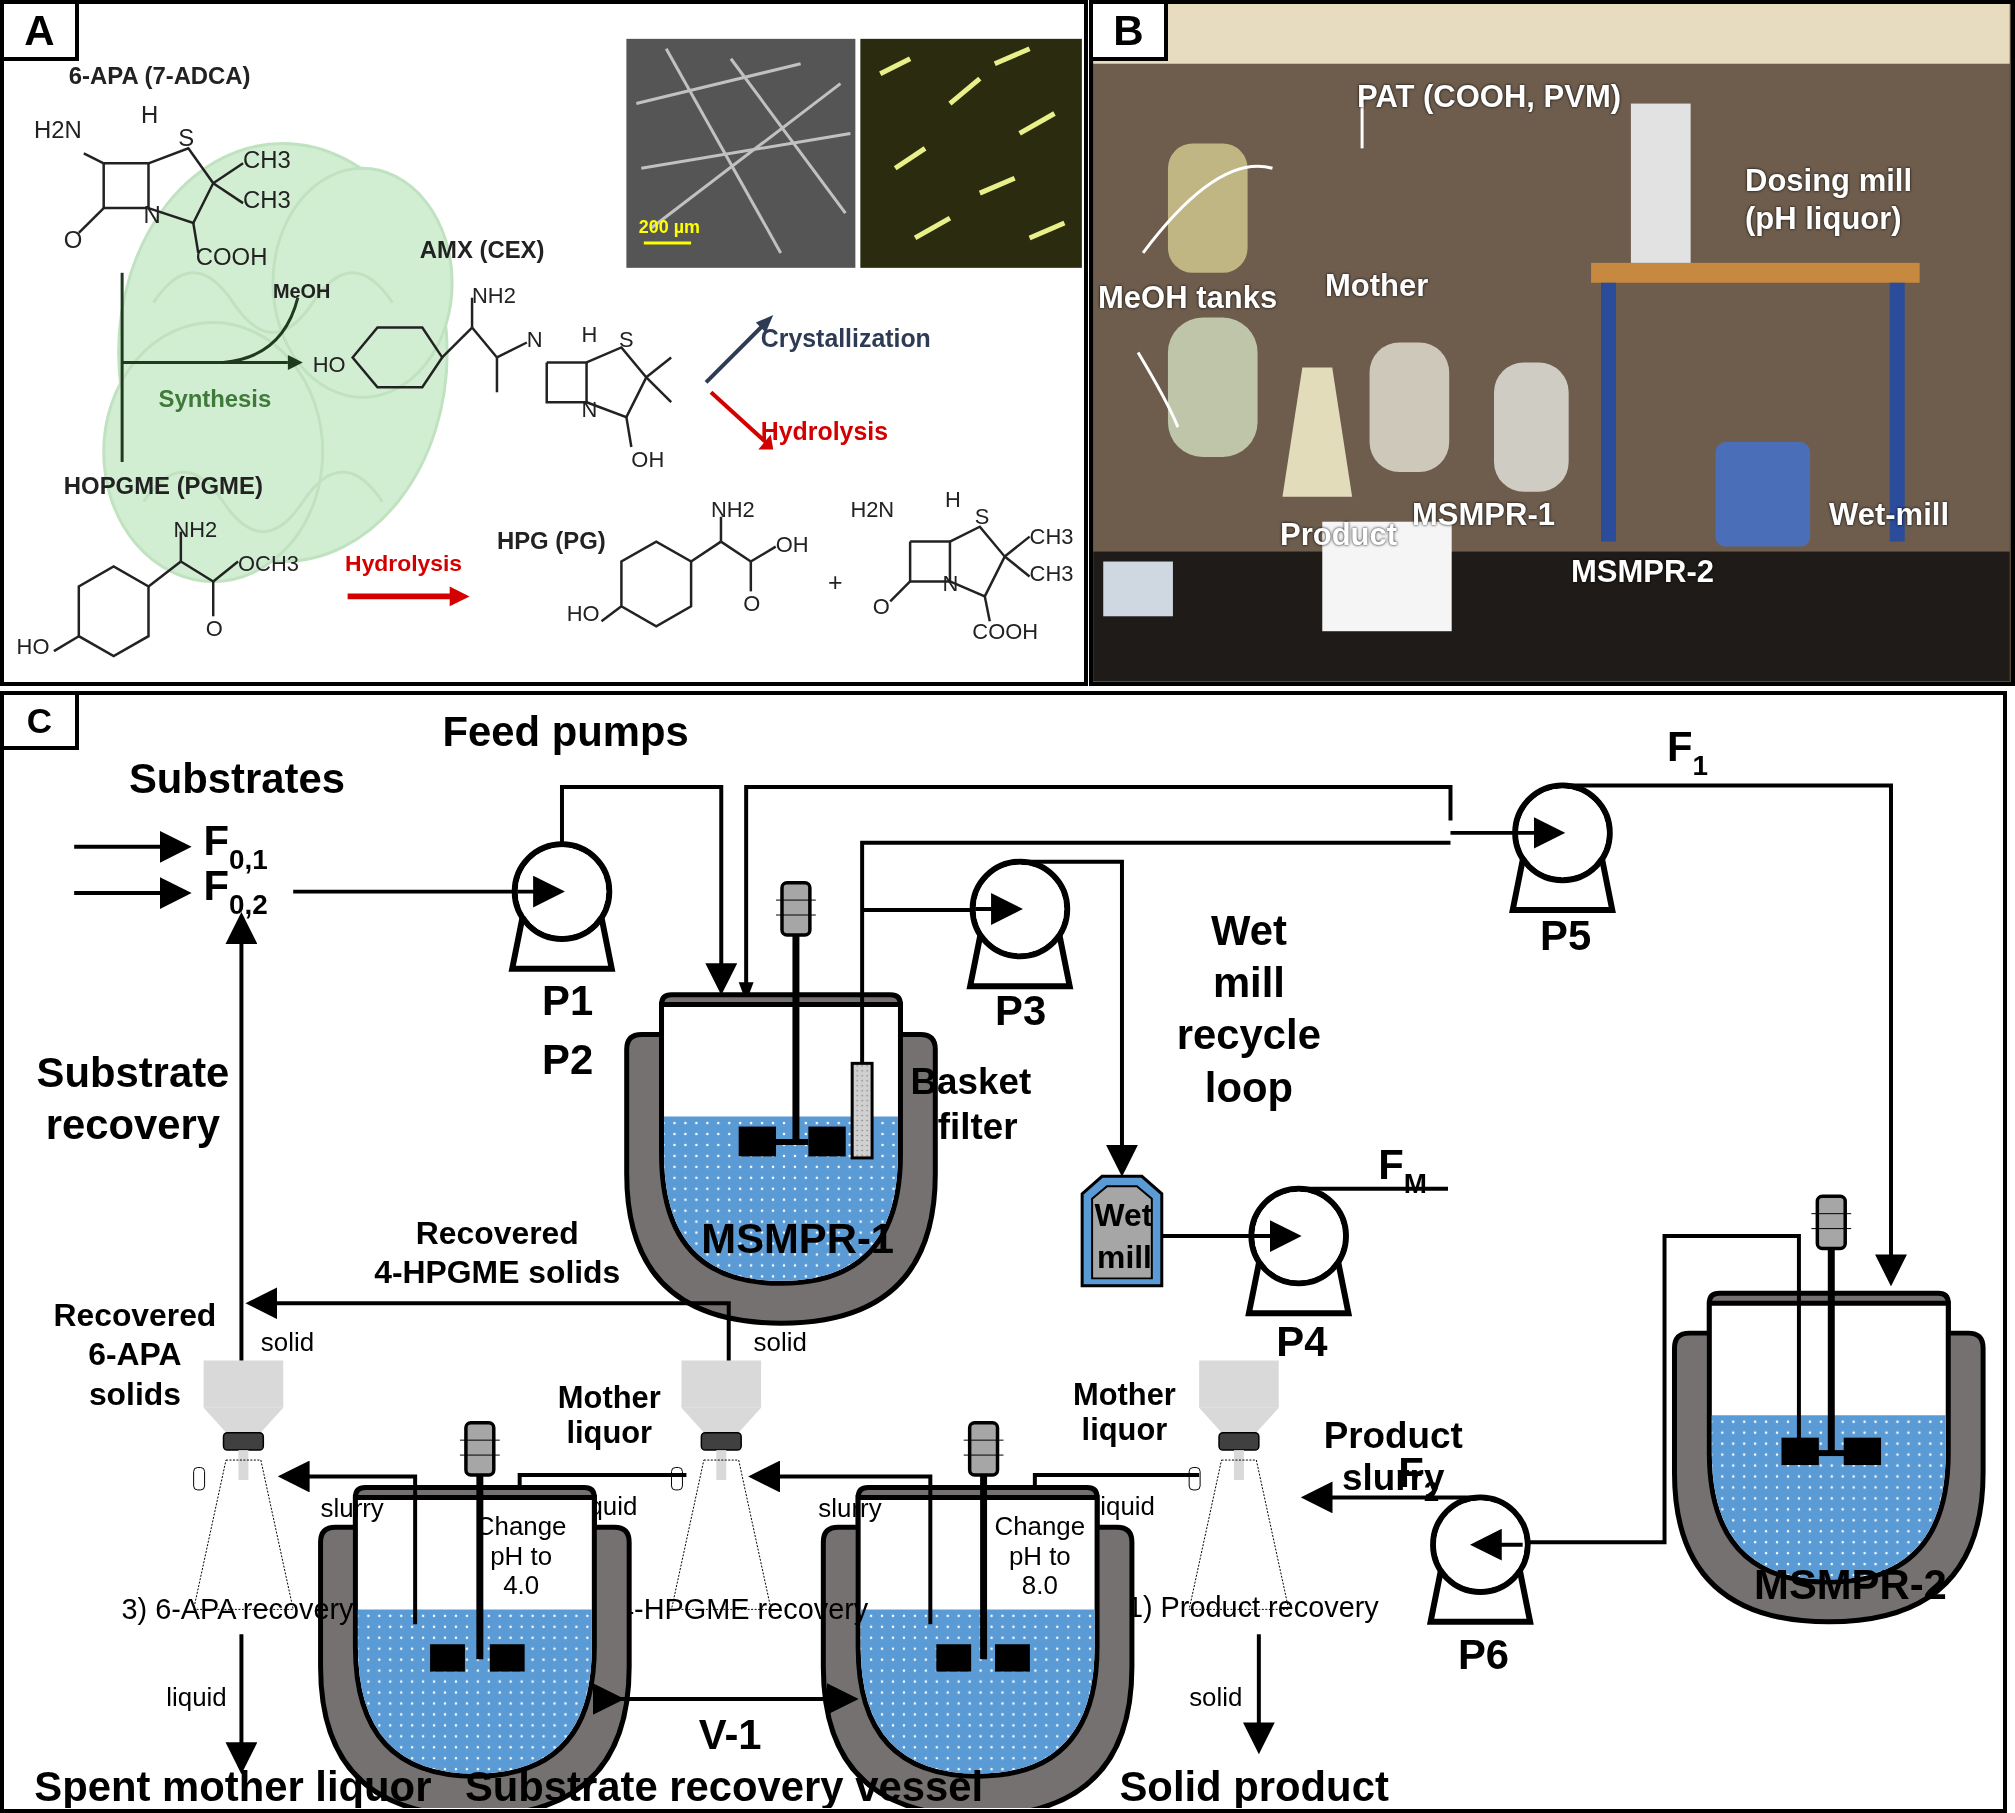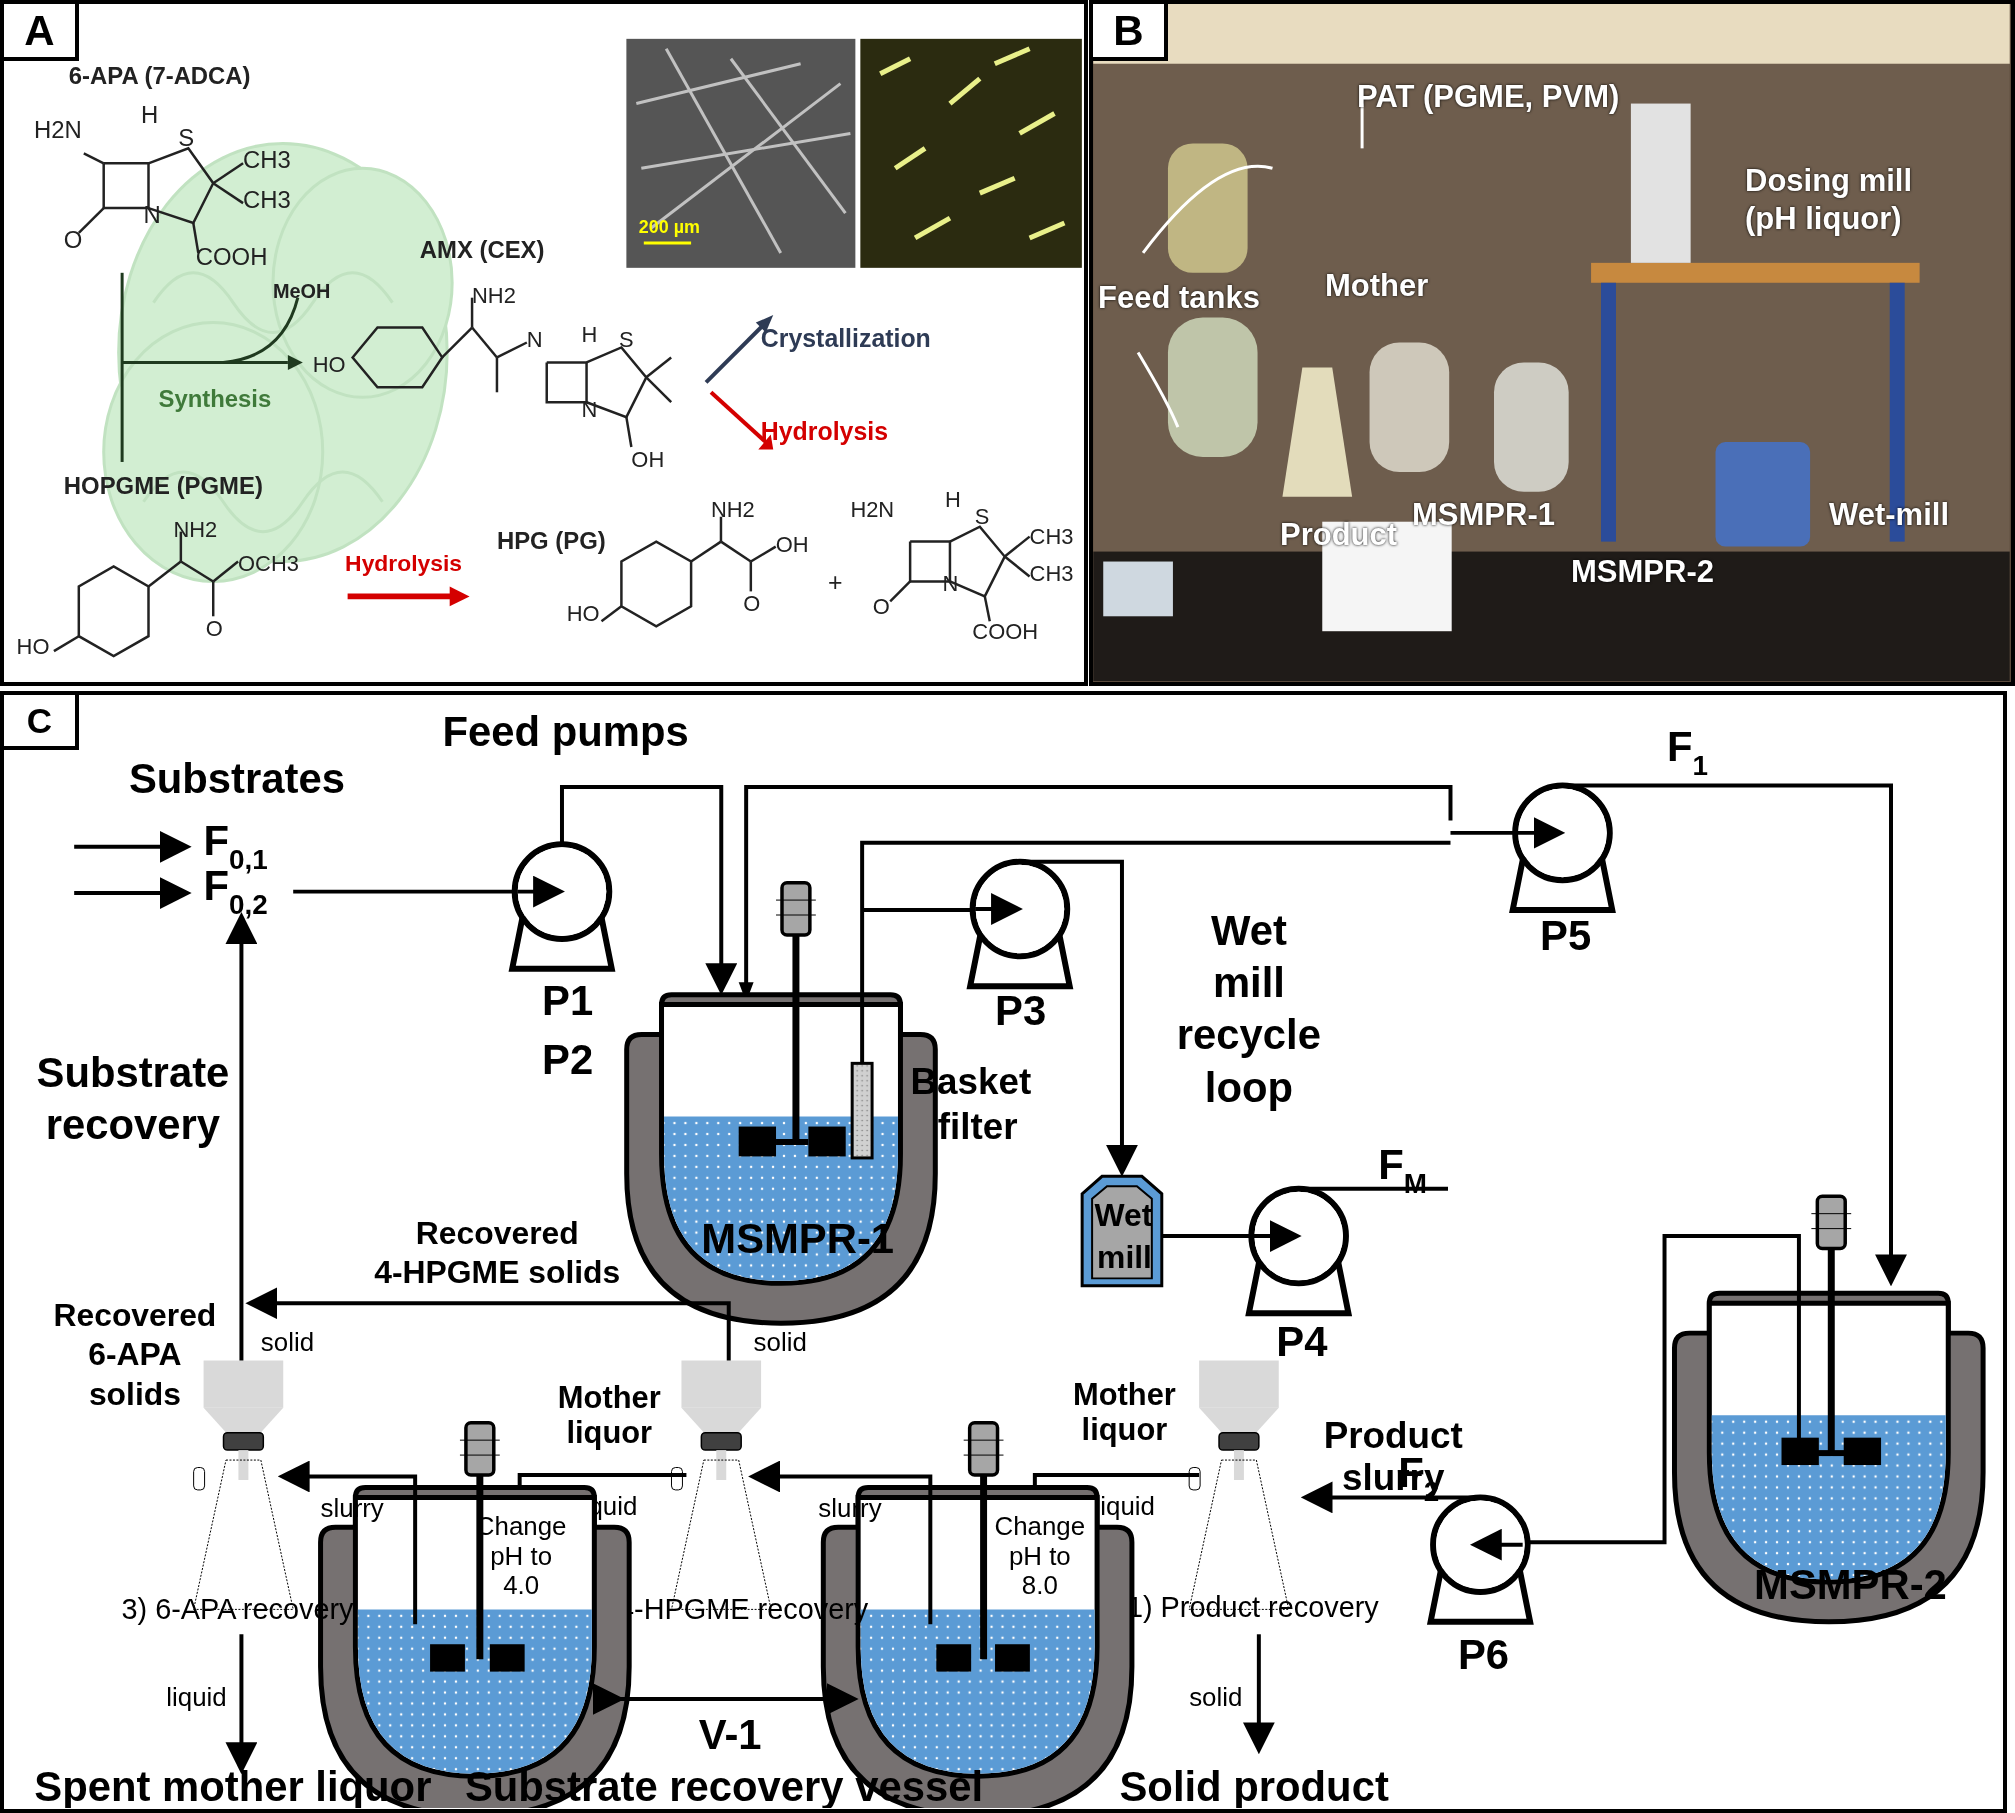--- a/index.html
+++ b/index.html
@@ -175,24 +175,24 @@
     <rect x="1020" y="560" width="30" height="520" fill="#2b4c9a"></rect>
       <rect x="1600" y="560" width="30" height="520" fill="#2b4c9a"></rect>
     <rect x="1080" y="200" width="120" height="320" fill="#e2e2e2"></rect>
     <rect x="1250" y="880" width="190" height="210" rx="20" fill="#4a6fb8"></rect>
     <rect x="460" y="1040" width="260" height="220" fill="#f5f5f5"></rect>
     <rect x="20" y="1120" width="140" height="110" fill="#cfd8e0"></rect>
     <path d="M100 500 q150 -200 260 -170" stroke="#fff" stroke-width="6" fill="none"></path>
     <path d="M90 700 q60 100 80 150" stroke="#fff" stroke-width="6" fill="none"></path>
     <line x1="540" y1="200" x2="540" y2="290" stroke="#fff" stroke-width="6"></line>
   </svg>
-  <div class="photo-label" style="left:264px;top:75px">PAT (PGME, PVM)</div>
+  <div class="photo-label" style="left:264px;top:75px">PAT (COOH, PVM)</div>
   <div class="photo-label" style="left:652px;top:159px">Dosing mill</div>
   <div class="photo-label" style="left:652px;top:197px">(pH liquor)</div>
-  <div class="photo-label" style="left:5px;top:276px">Feed tanks</div>
+  <div class="photo-label" style="left:5px;top:276px">MeOH tanks</div>
   <div class="photo-label" style="left:232px;top:264px">Mother</div>
   <div class="photo-label" style="left:187px;top:513px">Product</div>
   <div class="photo-label" style="left:319px;top:493px">MSMPR-1</div>
   <div class="photo-label" style="left:478px;top:550px">MSMPR-2</div>
   <div class="photo-label" style="left:736px;top:493px">Wet-mill</div>
 </div>
 
 <div id="panelC" class="panel">
   <div class="plabel" style="width:75px;height:55px;font-size:35px">C</div>
   <svg width="1998" height="1113" viewBox="0 1388 4012 2236" style="position:absolute;left:0;top:0">

